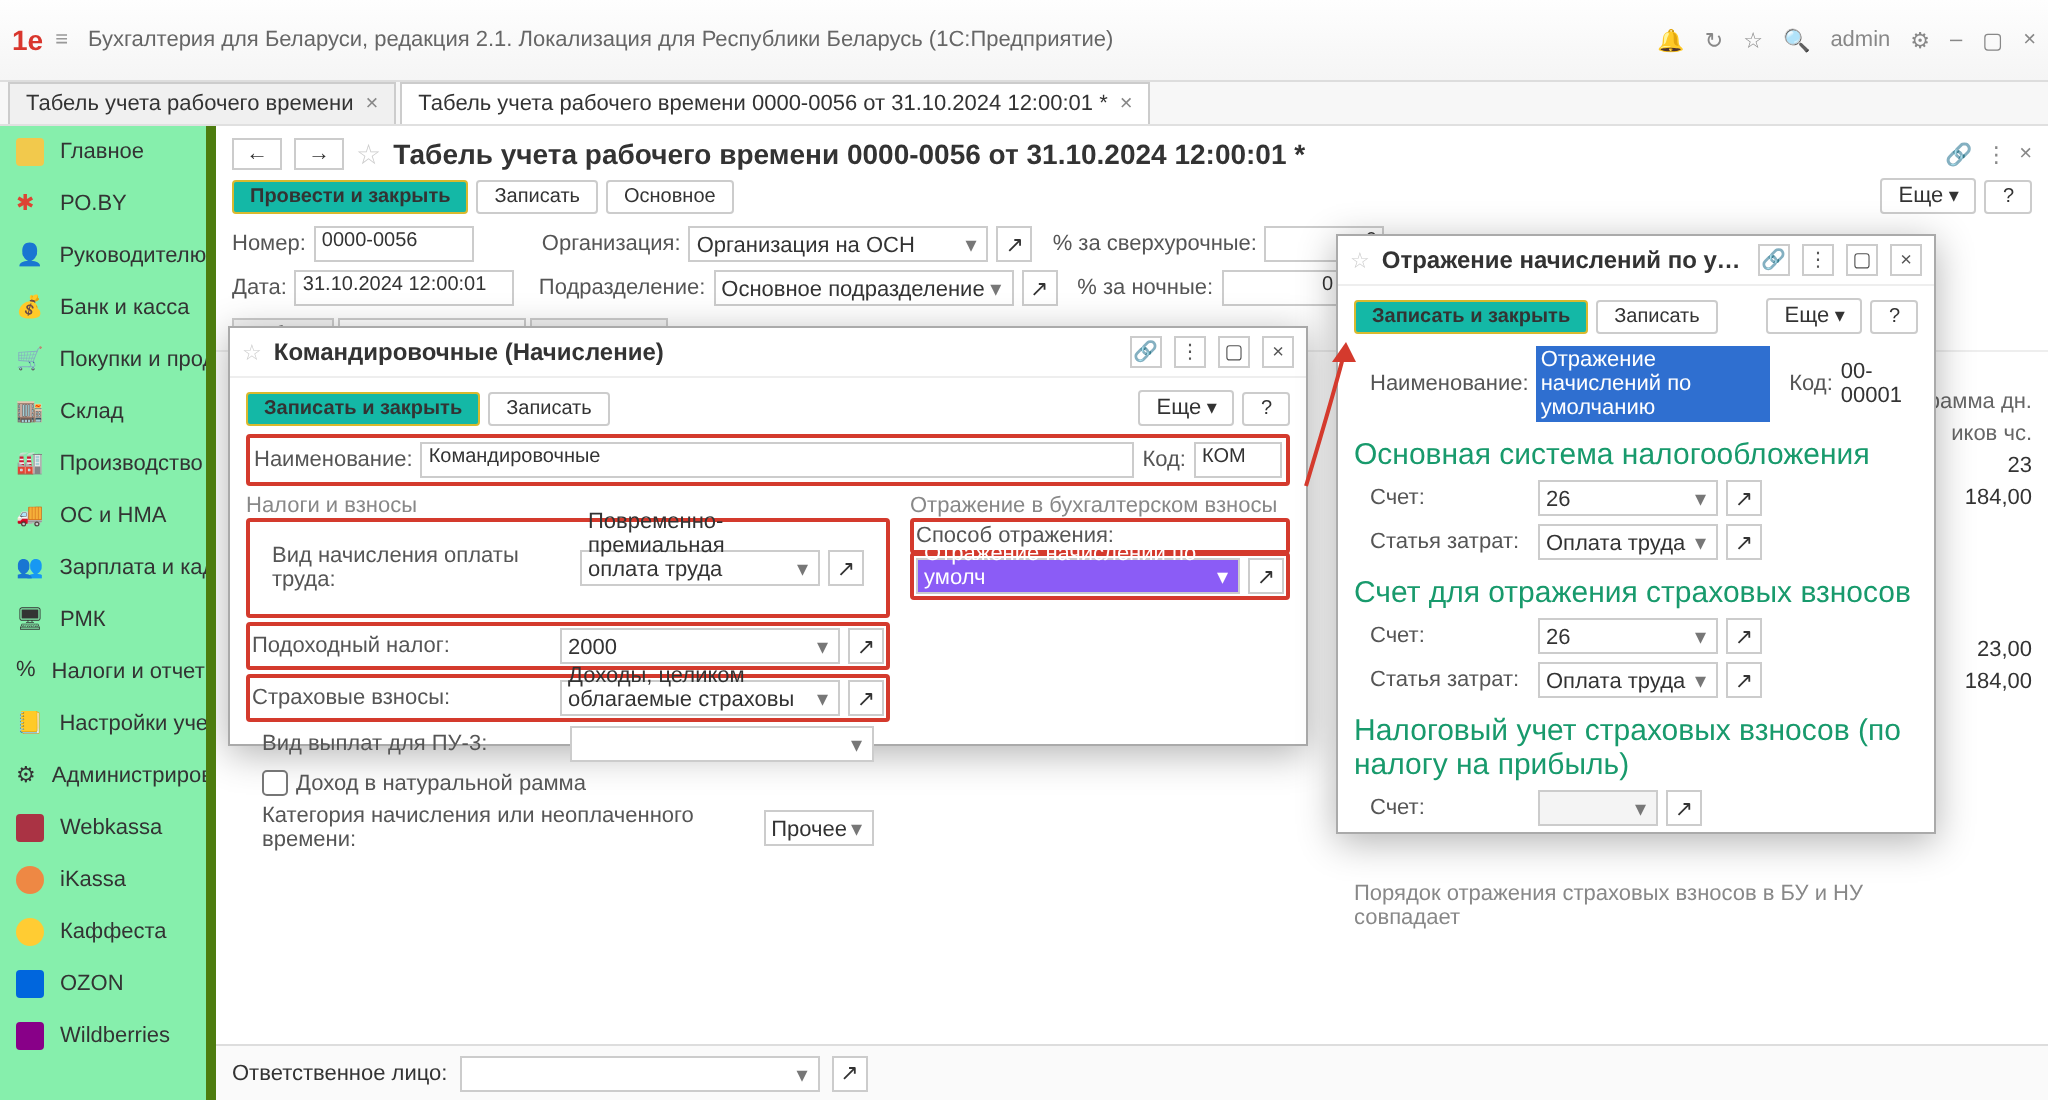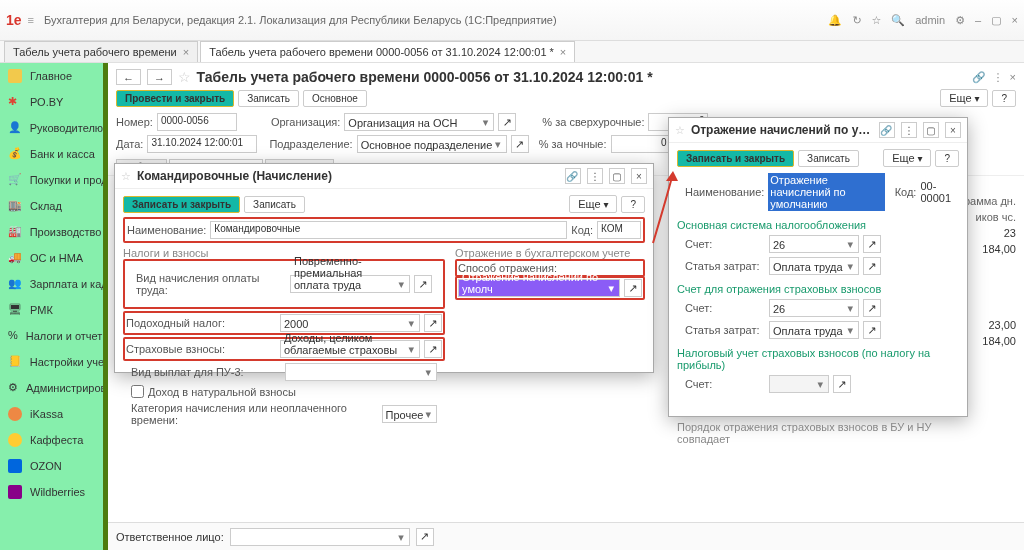--- a/index.html
+++ b/index.html
@@ -55,21 +55,21 @@
 
 
 .dialog { position:absolute; background:#fff; border:1px solid #aaa; box-shadow:0 4px 18px rgba(0,0,0,.3); }
 .dlg-head { display:flex; align-items:center; gap:6px; padding:4px 6px; border-bottom:1px solid #eee; }
 .dlg-head .star { color:#ccc; }
 .dlg-head .ttl { font-size:12px; font-weight:bold; flex:1; color:#333; white-space:nowrap; overflow:hidden; text-overflow:ellipsis;}
 .dlg-head .wbtn { width:16px; height:16px; border:1px solid #ccc; display:inline-flex; align-items:center; justify-content:center; cursor:pointer; color:#555; font-size:10px;}
 .dlg-body { padding:6px 8px; }
 
 .redbox { border:2px solid #d43a2d; border-radius:2px; }
-.sec-title { color:#189a6c; font-size:11px; margin:6px 0 2px 0; }
+.sec-title { color:#189a6c; font-size:15px; margin:6px 0 2px 0; }
 .faint { color:#888; font-size:11px; }
 
 .rightnums { position:absolute; right:8px; top:130px; font-size:10px; text-align:right; color:#333; line-height:16px; }
 .rightnums .hd { color:#666; }
 
 .selhl { background:#2f6fd0; color:#fff; padding:1px 2px; }
 svg.annot { position:absolute; left:0; top:0; pointer-events:none; }
 </style>
 </head>
 <body>
@@ -151,20 +151,24 @@
       </div>
     <div class="item">
         <span class="ic">📒</span>
         <span>Настройки учета</span>
       </div>
     <div class="item">
         <span class="ic">⚙</span>
         <span>Администрирование</span>
       </div>
     <div class="item">
+        <span class="ic" style="background:#a34;border-radius:2px"></span>
+        <span>Webkassa</span>
+      </div>
+    <div class="item">
         <span class="ic" style="background:#e84;border-radius:8px"></span>
         <span>iKassa</span>
       </div>
     <div class="item">
         <span class="ic" style="background:#fc3;border-radius:8px"></span>
         <span>Каффеста</span>
       </div>
     <div class="item">
         <span class="ic" style="background:#06d;border-radius:2px"></span>
         <span>OZON</span>
@@ -199,21 +203,21 @@
 
     <div class="formrow">
       <label>Номер:</label>
       <span class="inp" style="width:80px">0000-0056</span>
       <label style="margin-left:30px">Организация:</label>
       <span class="inp sel" style="width:150px">
           <span>Организация на ОСН</span>
           <span class="dd">▾</span>
         </span>
       <span class="icbtn">↗</span>
-      <label style="margin-left:22px">% за сверхурочные:</label>
+      <label style="margin-left:6px">% за сверхурочные:</label>
       <span class="inp" style="width:60px;text-align:right">0</span>
     </div>
     <div class="formrow">
       <label>Дата:</label>
       <span class="inp" style="width:110px">31.10.2024 12:00:01</span>
       <label style="margin-left:8px">Подразделение:</label>
       <span class="inp sel" style="width:150px">
           <span>Основное подразделение</span>
           <span class="dd">▾</span>
         </span>
@@ -298,32 +302,32 @@
               <span class="icbtn">↗</span>
             </div>
             <div class="formrow">
                 <label style="width:150px">Вид выплат для ПУ-3:</label>
                 <span class="inp sel" style="flex:1">
                   <span class="dd">▾</span>
                 </span>
               </div>
             <div class="formrow">
                 <input type="checkbox" style=""> 
-                <label>Доход в натуральной взносы</label>
+                <label>Доход в натуральной рамма</label>
               </div>
             <div class="formrow">
                 <label>Категория начисления или неоплаченного времени:</label>
                 <span class="inp sel" style="flex:1">
                   <span>Прочее</span>
                   <span class="dd">▾</span>
                 </span>
               </div>
           </div>
           <div style="width:190px">
-            <div class="faint">Отражение в бухгалтерском учете</div>
+            <div class="faint">Отражение в бухгалтерском взносы</div>
             <div class="formrow redbox" style="padding:1px">
               <label>Способ отражения:</label>
             </div>
             <div class="formrow redbox" style="padding:1px;margin-top:-1px">
               <span class="inp sel" style="flex:1;background:#8b5cf6;color:#fff">
                   <span>Отражение начислений по умолч</span>
                   <span class="dd" style="color:#fff">▾</span>
                 </span>
               <span class="icbtn">↗</span>
             </div>

